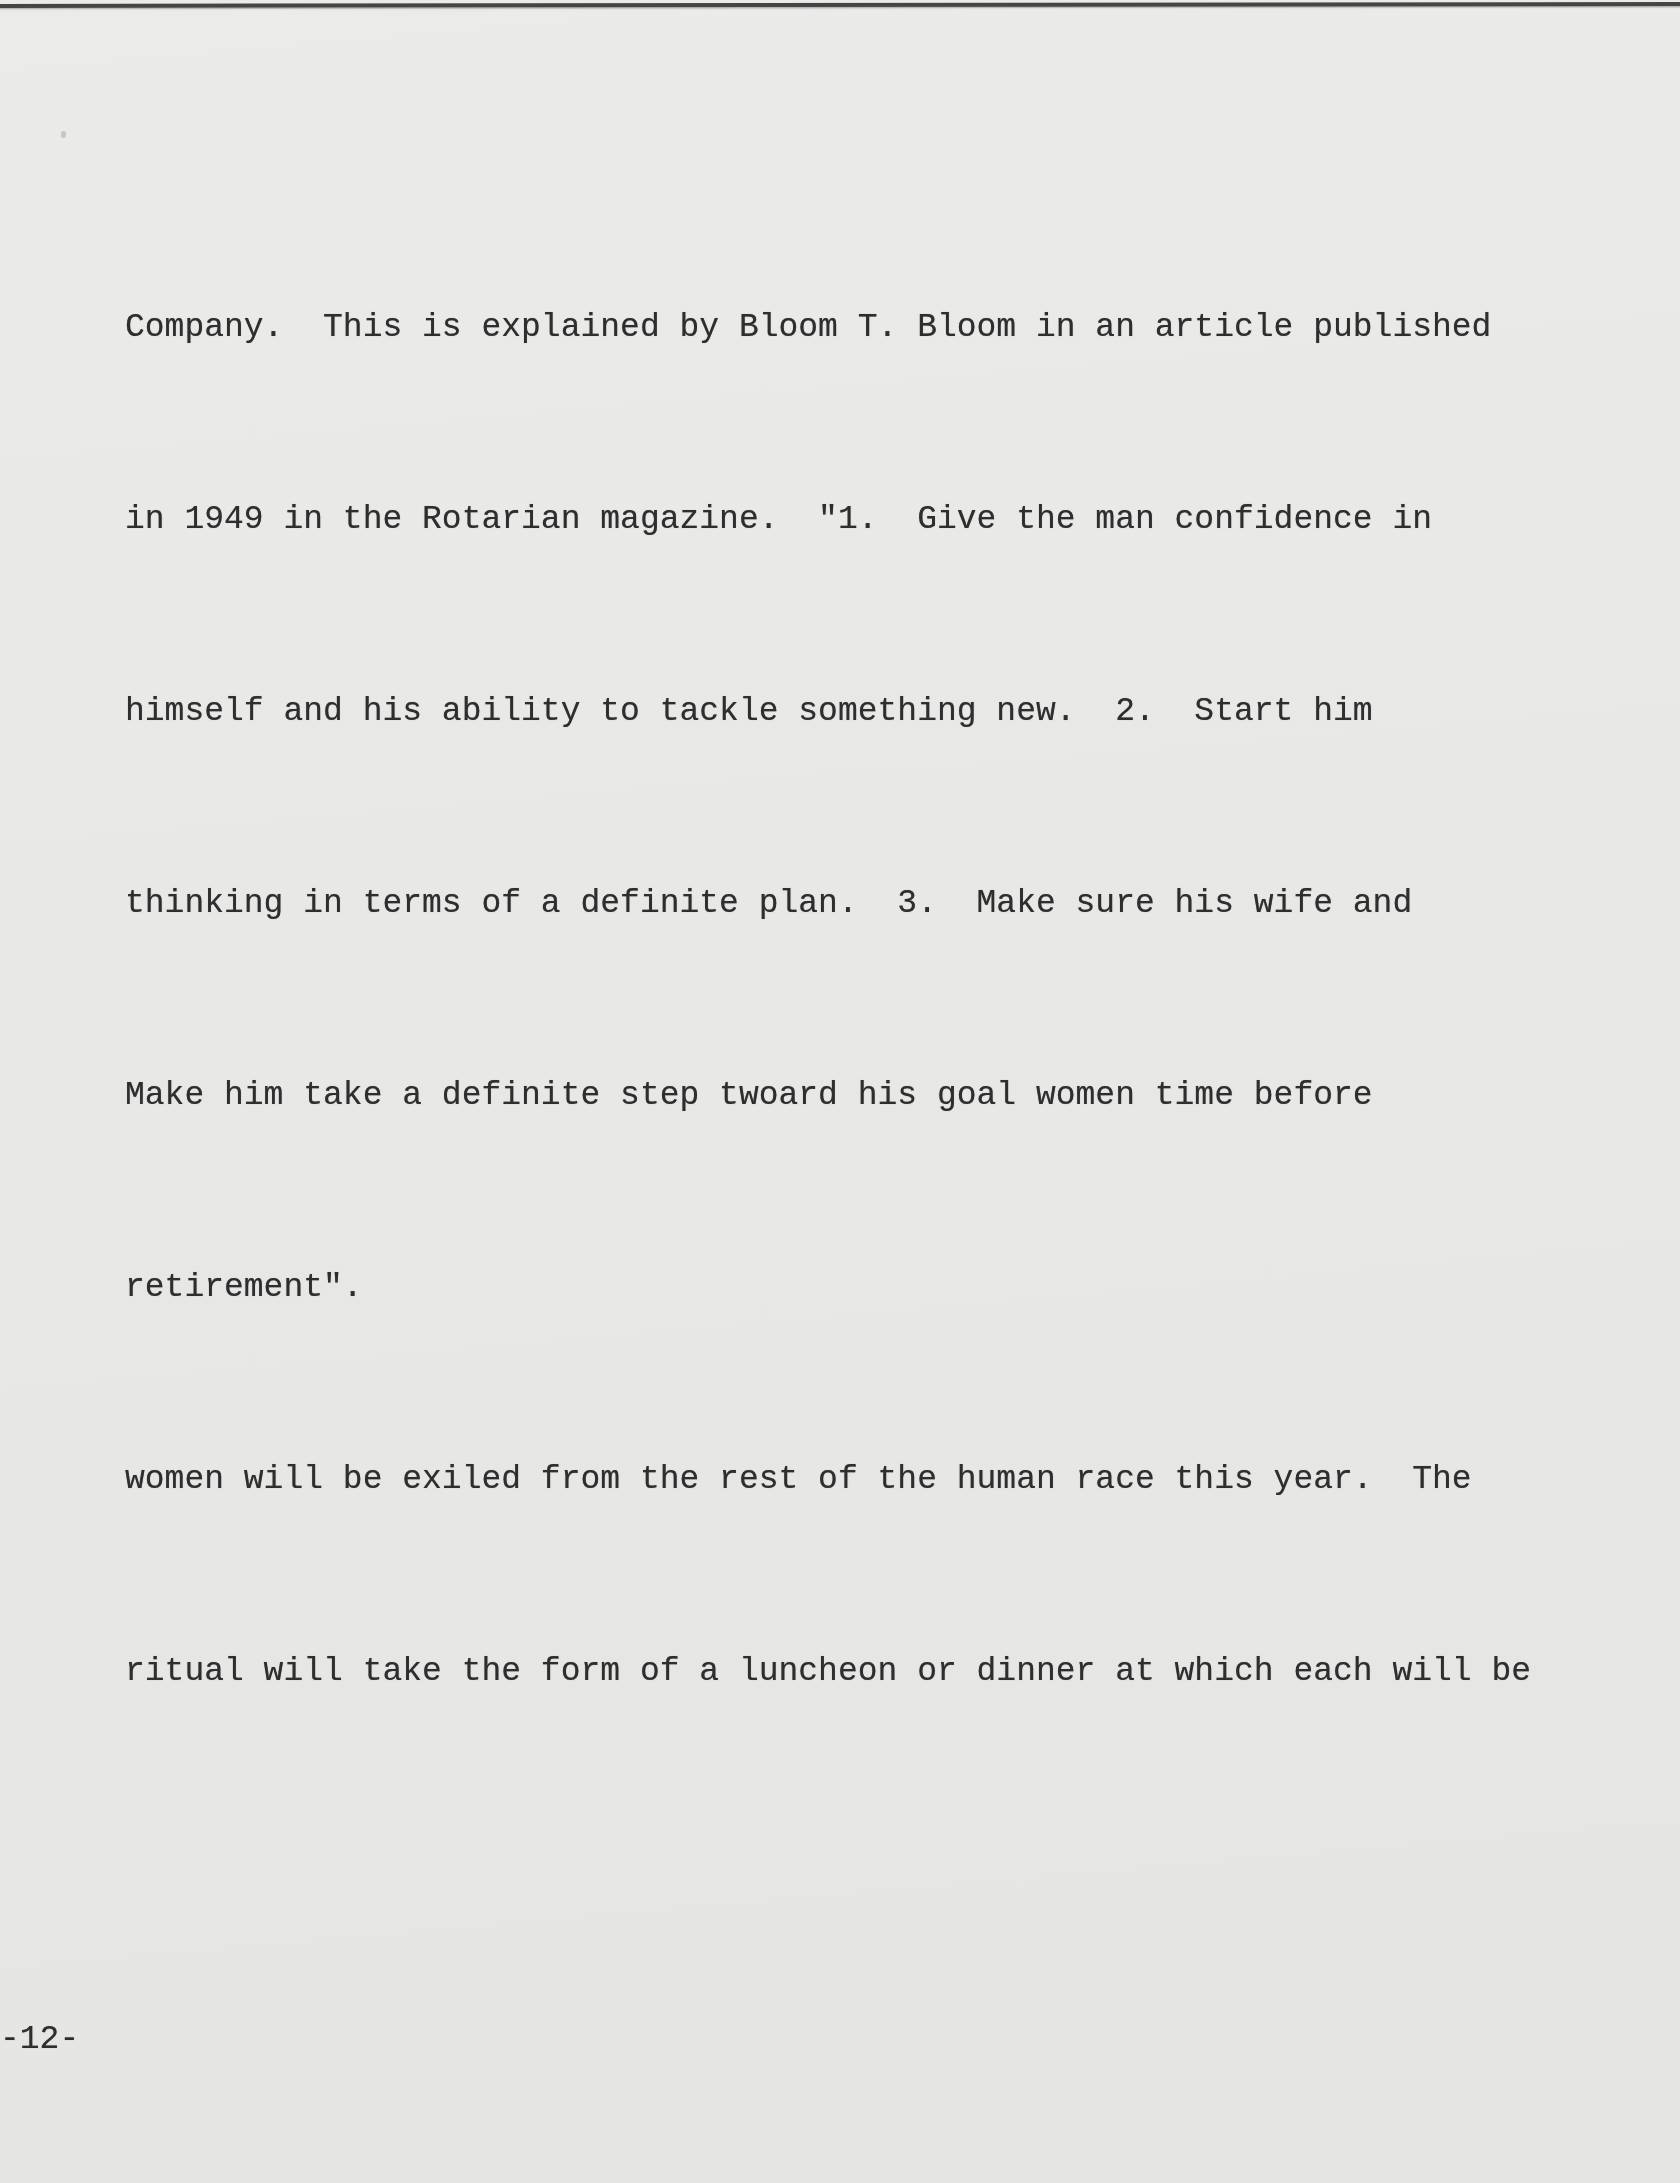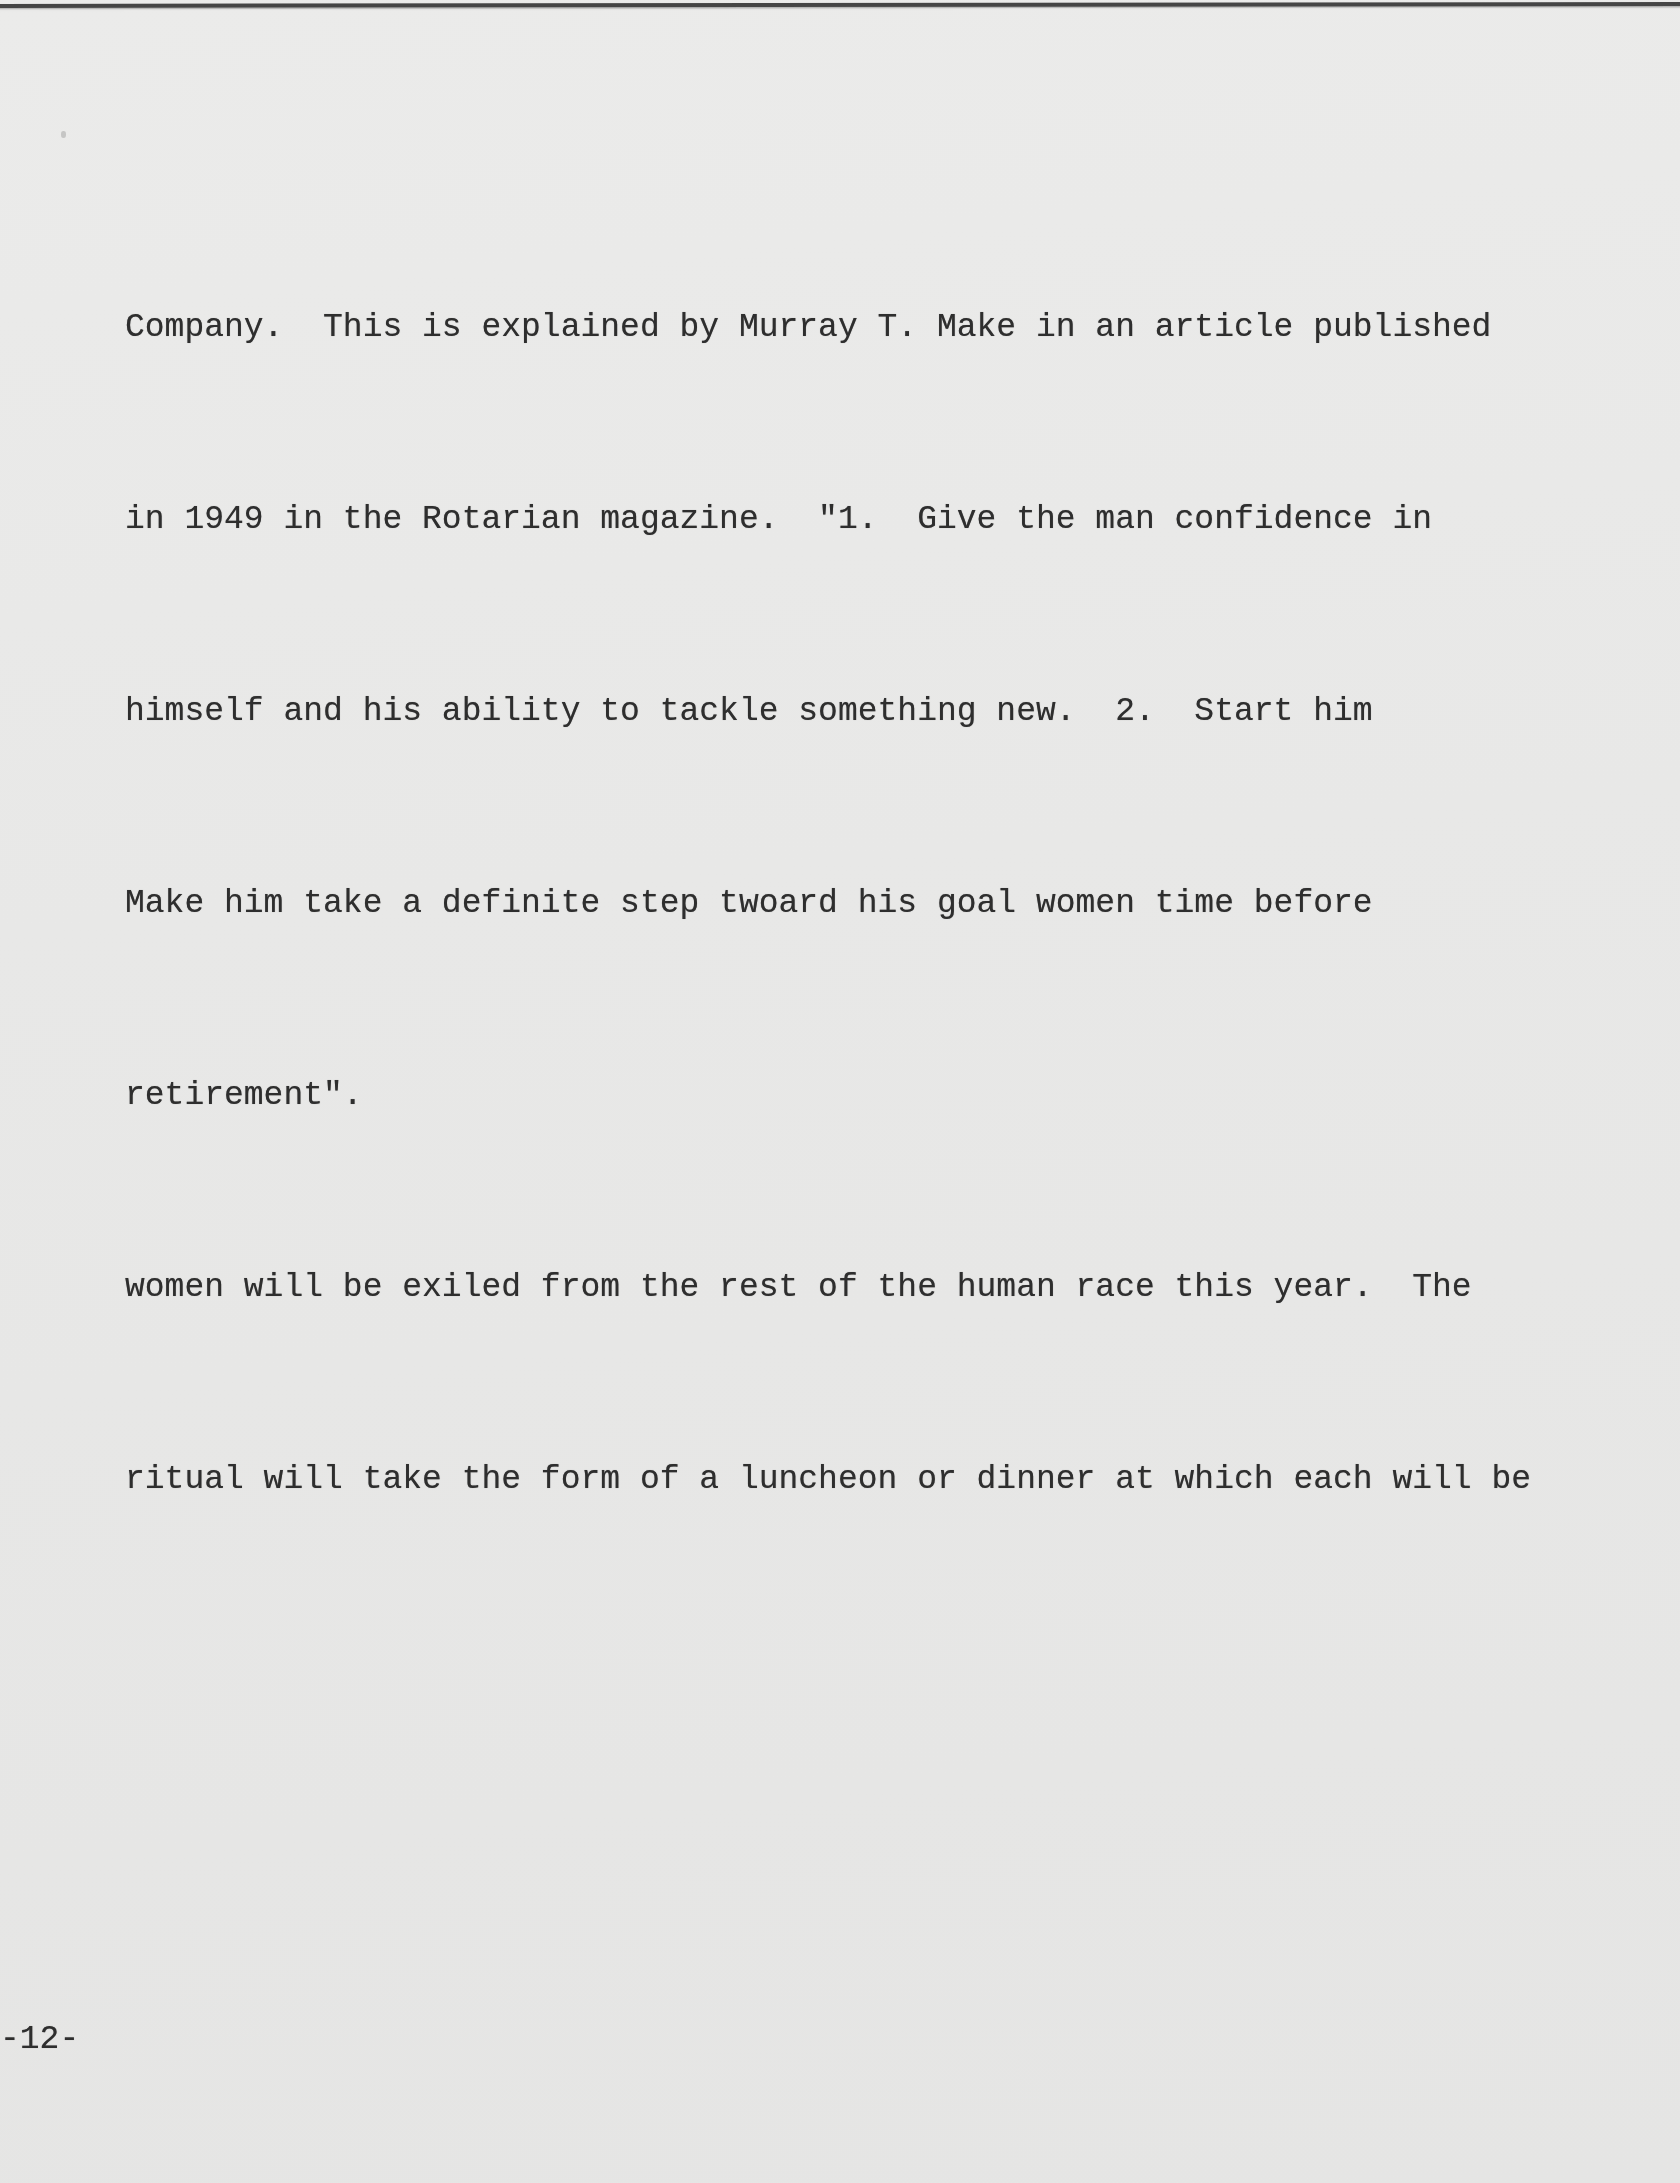--- a/index.html
+++ b/index.html
@@ -63,23 +63,24 @@
   }
 </style>
 </head>
 <body>
 
 <div class="sheet">
   <div class="top-edge"></div>
   <div class="scan-speck"></div>
 
   <div class="text-block">
-    <div class="doc-line">Company.  This is explained by Murray T. Make in an article published</div>
+    <div class="doc-line">Company.  This is explained by Bloom T. Bloom in an article published</div>
     <div class="doc-line">in 1949 in the Rotarian magazine.  "1.  Give the man confidence in</div>
     <div class="doc-line">himself and his ability to tackle something new.  2.  Start him</div>
+    <div class="doc-line">thinking in terms of a definite plan.  3.  Make sure his wife and</div>
     <div class="doc-line">Make him take a definite step twoard his goal women time before</div>
     <div class="doc-line">retirement".</div>
     <div class="doc-line">women will be exiled from the rest of the human race this year.  The</div>
     <div class="doc-line">ritual will take the form of a luncheon or dinner at which each will be</div>
     
     
     
     
     
     

